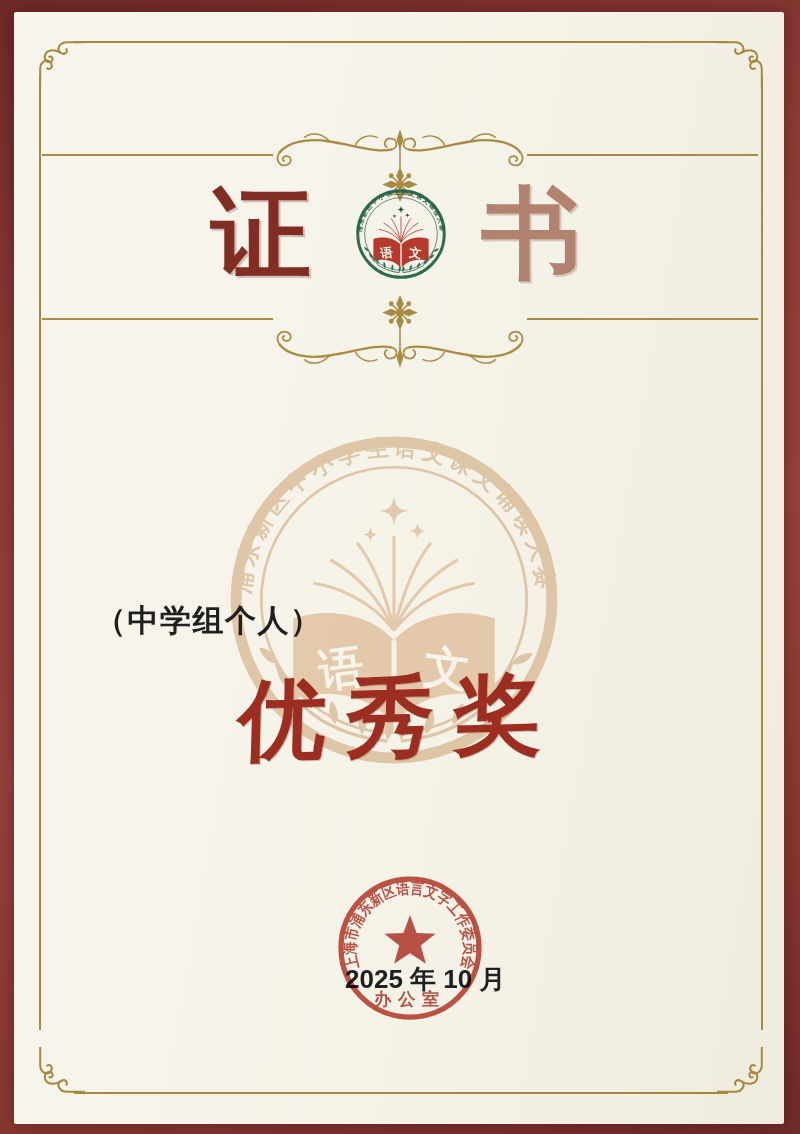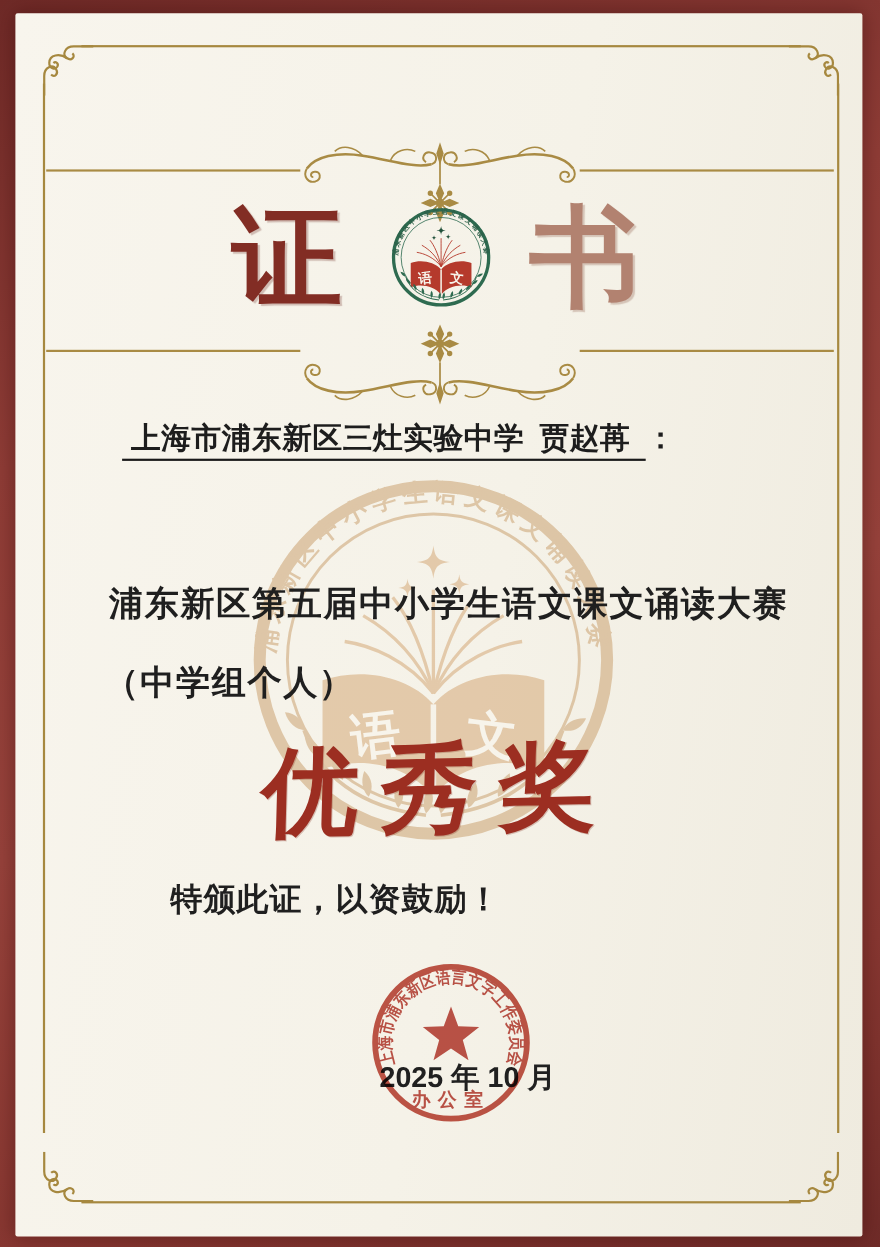--- a/index.html
+++ b/index.html
@@ -203,29 +203,24 @@
   <div class="rule r-mid-l"></div>
   <div class="rule r-mid-r"></div>
   <svg class="flourish fl-mid" viewBox="0 0 260 84">
       <use href="#flourish-shape"></use>
     </svg>
 
   <svg class="watermark logo-gold" viewBox="0 0 200 200">
       <use href="#logo-shape"></use>
     </svg>
 
-  <div class="recipient">
-    <span class="underlined"><span>上海市浦东新区三灶实验中学</span><span class="name">贾赵苒</span></span><span>：</span>
-  </div>
-
-  <div class="bodyline bl-2">浦东新区第五届中小学生语文课文诵读大赛</div>
+
   <div class="bodyline bl-3">（中学组个人）</div>
 
   <div class="award">优秀奖</div>
 
-  <div class="closing">特颁此证，以资鼓励！</div>
 
   <div class="date">2025 年 10 月</div>
   <svg class="seal" viewBox="0 0 200 200">
       <use href="#seal-shape"></use>
     </svg>
 
 </div>
 
 </body></html>

